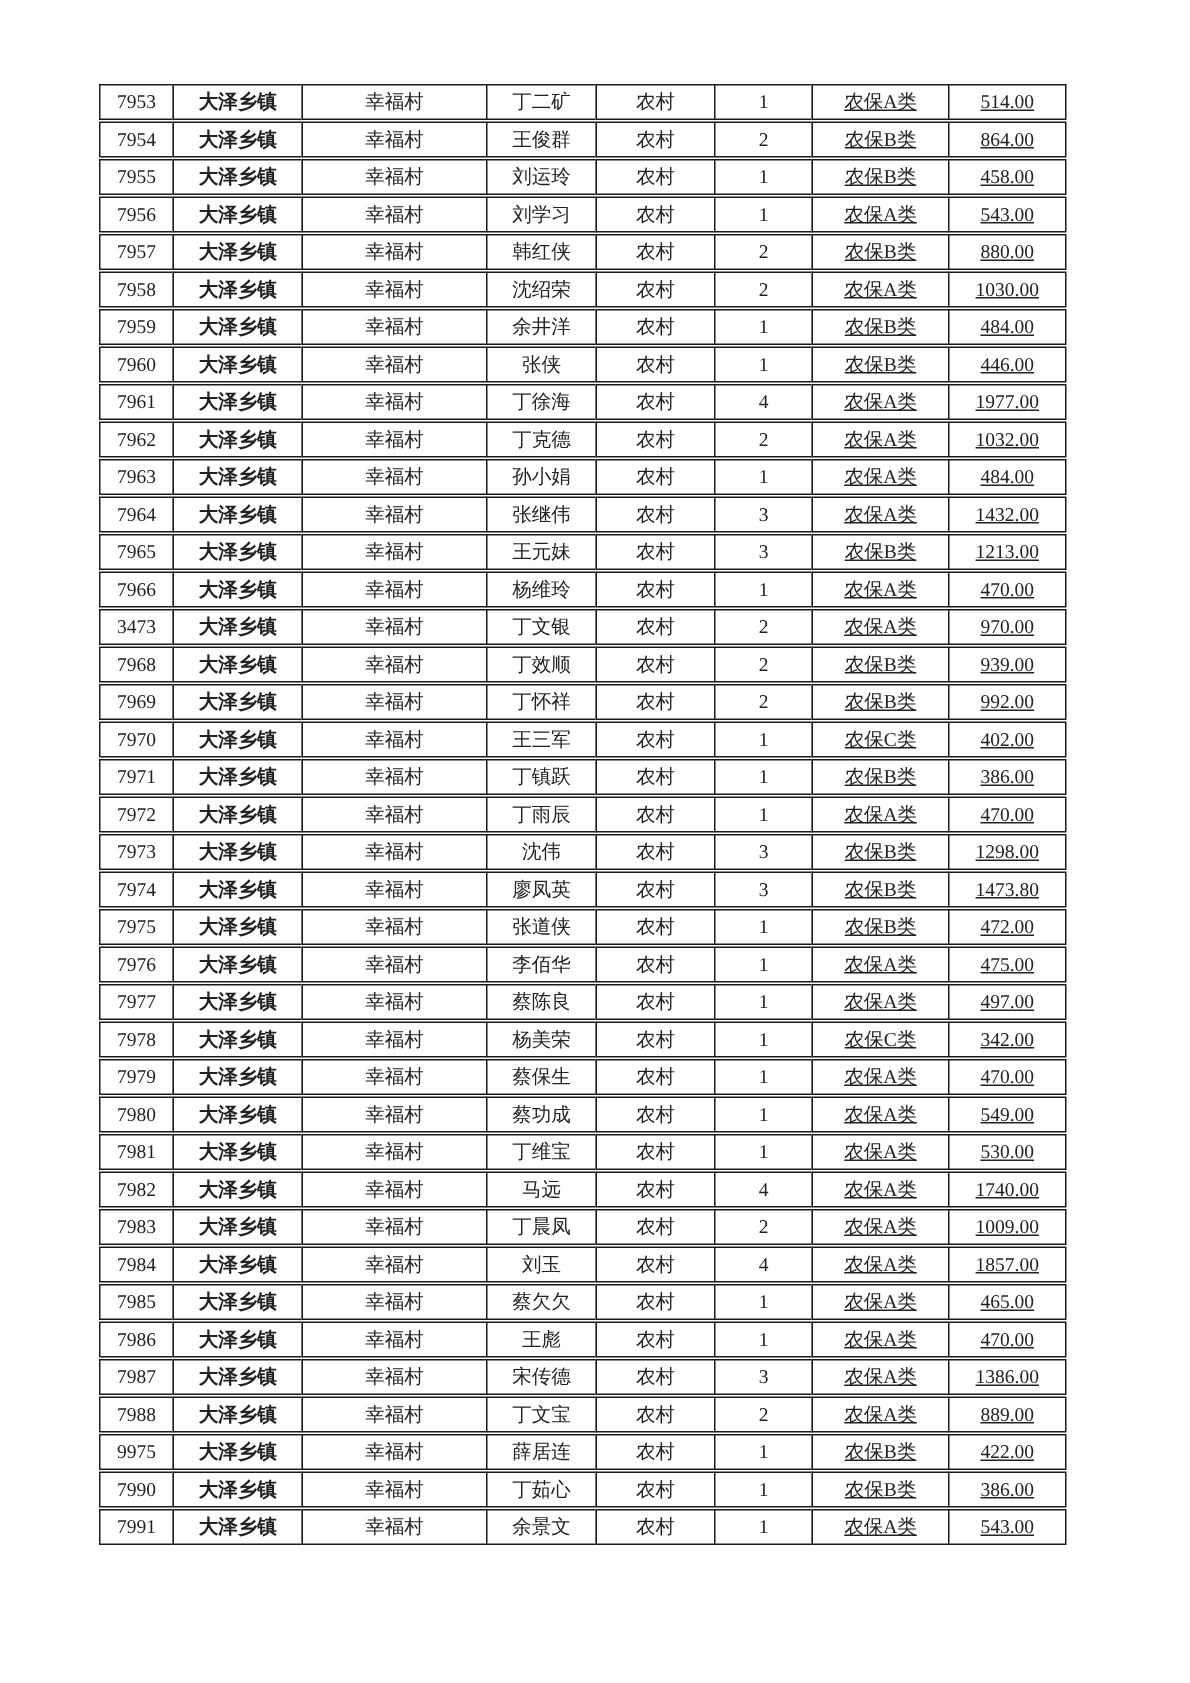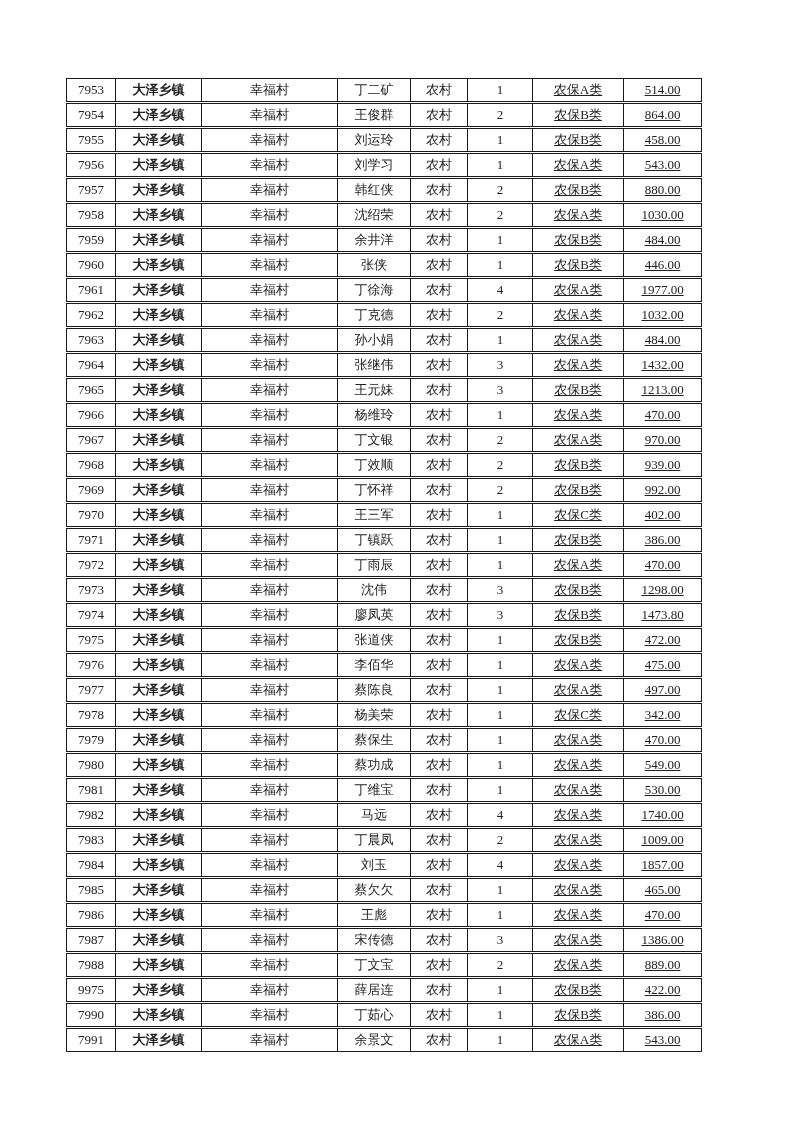--- a/index.html
+++ b/index.html
@@ -11,21 +11,21 @@
     position: relative;
     width: 793px;
     height: 1122px;
     background: #ffffff;
     overflow: hidden;
     font-family: "Liberation Serif", "DejaVu Serif", serif;
   }
   .grid {
     position: absolute;
     left: 66px;
-    top: 78px;
+    top: 56px;
   }
   .row {
     display: flex;
     margin-bottom: 1px; 
   }
   .cell {
     box-sizing: border-box;
     border: 1px solid #1a1a1a;
     height: 24px;
     display: flex;
@@ -33,23 +33,23 @@
     justify-content: center;
     font-size: 13px;
     color: #222222;
     background: #ffffff;
     white-space: nowrap;
     overflow: hidden;
   }
   .cell + .cell { margin-left: -1px; } 
   .col-0 { width: 50px; }
   .col-1 { width: 87px; font-weight: bold; }
-  .col-2 { width: 137px; text-align: right; }
+  .col-2 { width: 124px; text-align: right; }
   .col-3 { width: 74px; }
-  .col-4 { width: 58px; }
+  .col-4 { width: 80px; }
   .col-5 { width: 66px; }
   .col-6 { width: 92px; text-decoration: underline; }
   .col-7 { width: 79px; font-variant-numeric: tabular-nums; text-decoration: underline; }
 </style>
 </head>
 <body>
 
 <div class="page">
   <div class="grid" id="grid">
       <div class="row">
@@ -186,21 +186,21 @@
         <div class="cell col-0">7966</div>
         <div class="cell col-1">大泽乡镇</div>
         <div class="cell col-2">幸福村</div>
         <div class="cell col-3">杨维玲</div>
         <div class="cell col-4">农村</div>
         <div class="cell col-5">1</div>
         <div class="cell col-6">农保A类</div>
         <div class="cell col-7">470.00</div>
       </div>
       <div class="row">
-        <div class="cell col-0">7967</div>
+        <div class="cell col-0">3473</div>
         <div class="cell col-1">大泽乡镇</div>
         <div class="cell col-2">幸福村</div>
         <div class="cell col-3">丁文银</div>
         <div class="cell col-4">农村</div>
         <div class="cell col-5">2</div>
         <div class="cell col-6">农保A类</div>
         <div class="cell col-7">970.00</div>
       </div>
       <div class="row">
         <div class="cell col-0">7968</div>

